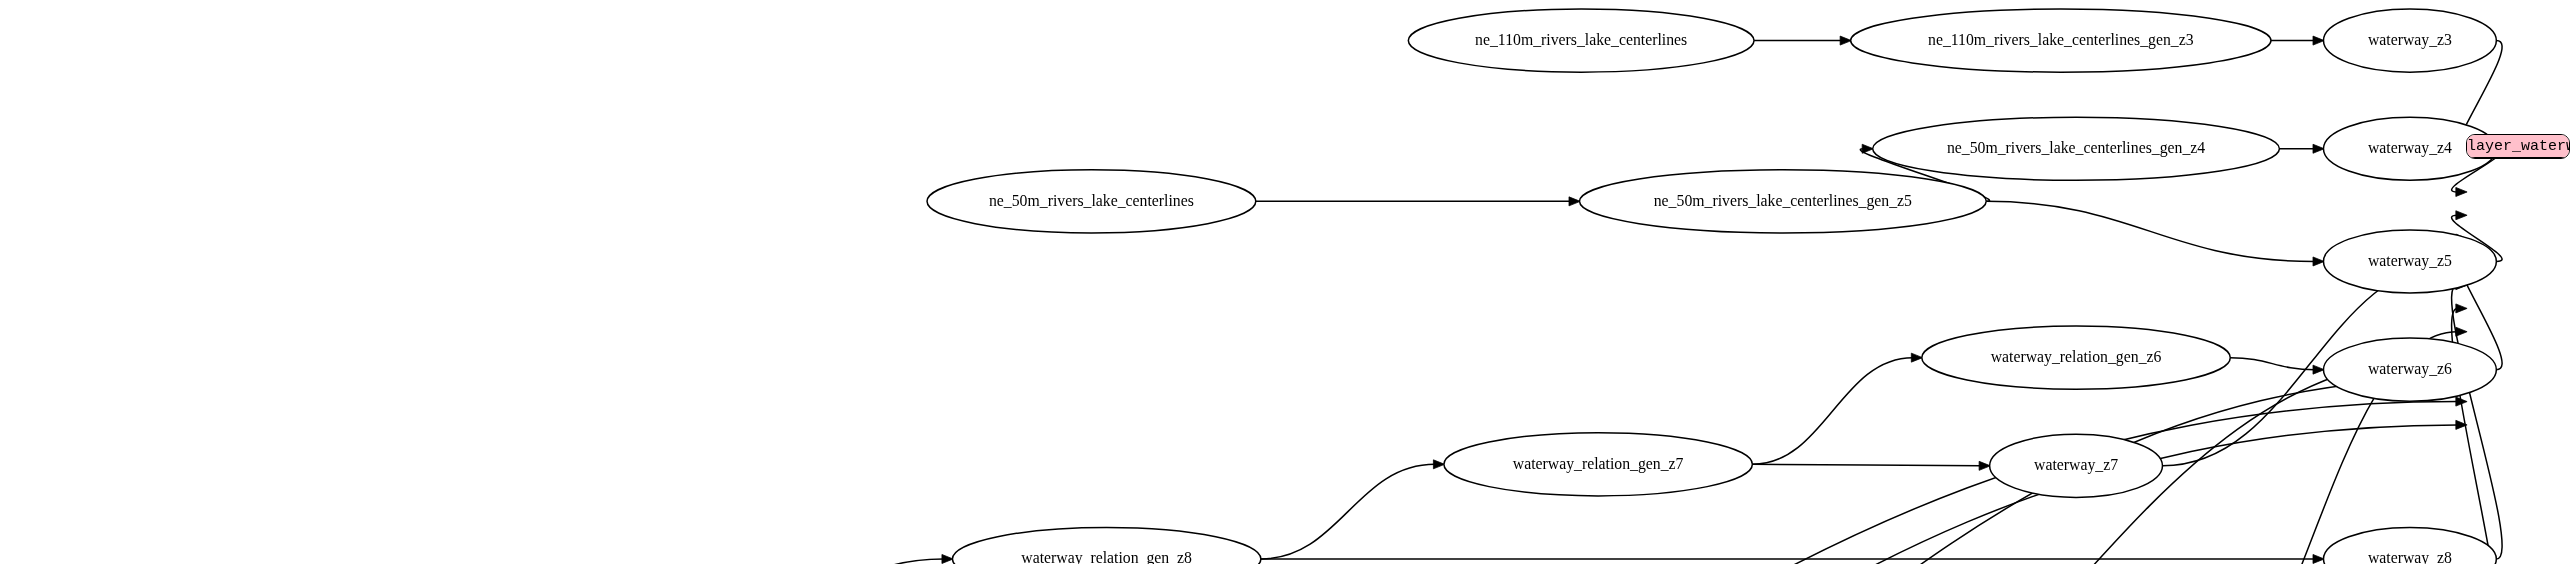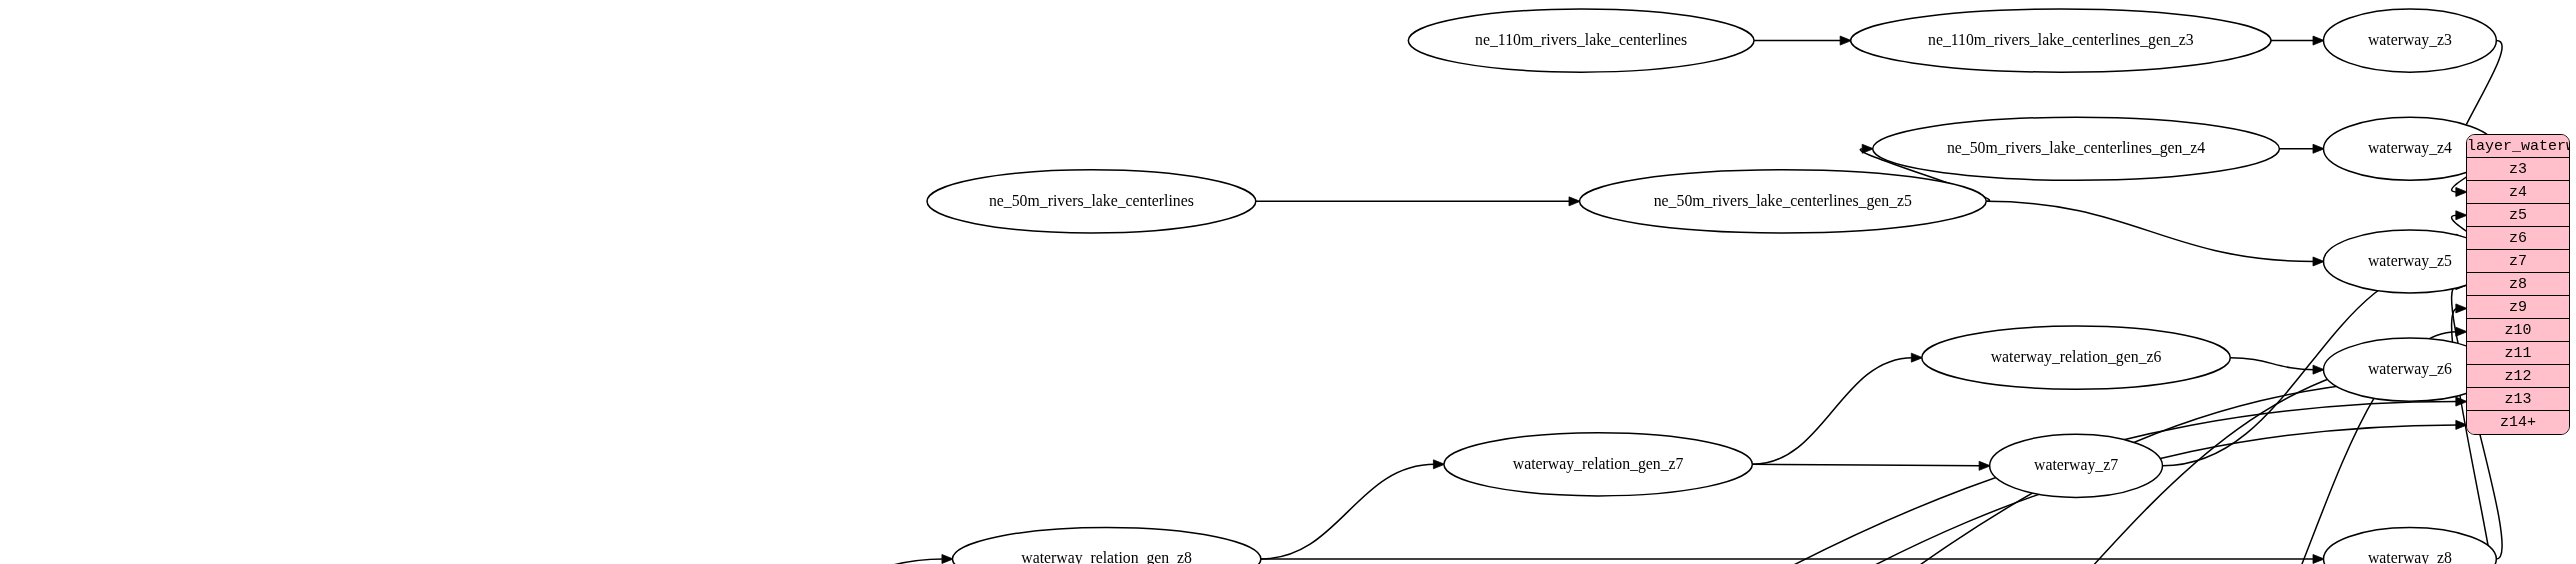--- a/index.html
+++ b/index.html
@@ -274,30 +274,16 @@
         </g>
         <g>
           <ellipse class="node-ellipse" cx="3208.855263157895" cy="884" rx="115.08552631578948" ry="42"></ellipse>
           <text class="node-label" x="3208.855263157895" y="885">waterway_z9</text>
         </g>
       </g>
   </svg>
 
   <div id="layer-table">
     <div class="tbl-head">layer_waterway</div>
-    <div id="layer-table-rows">
-        <div class="tbl-row">z3</div>
-        <div class="tbl-row">z4</div>
-        <div class="tbl-row">z5</div>
-        <div class="tbl-row">z6</div>
-        <div class="tbl-row">z7</div>
-        <div class="tbl-row">z8</div>
-        <div class="tbl-row">z9</div>
-        <div class="tbl-row">z10</div>
-        <div class="tbl-row">z11</div>
-        <div class="tbl-row">z12</div>
-        <div class="tbl-row">z13</div>
-        <div class="tbl-row">z14+</div>
-      </div>
   </div>
 
 </div>
 
 
 </body></html>

